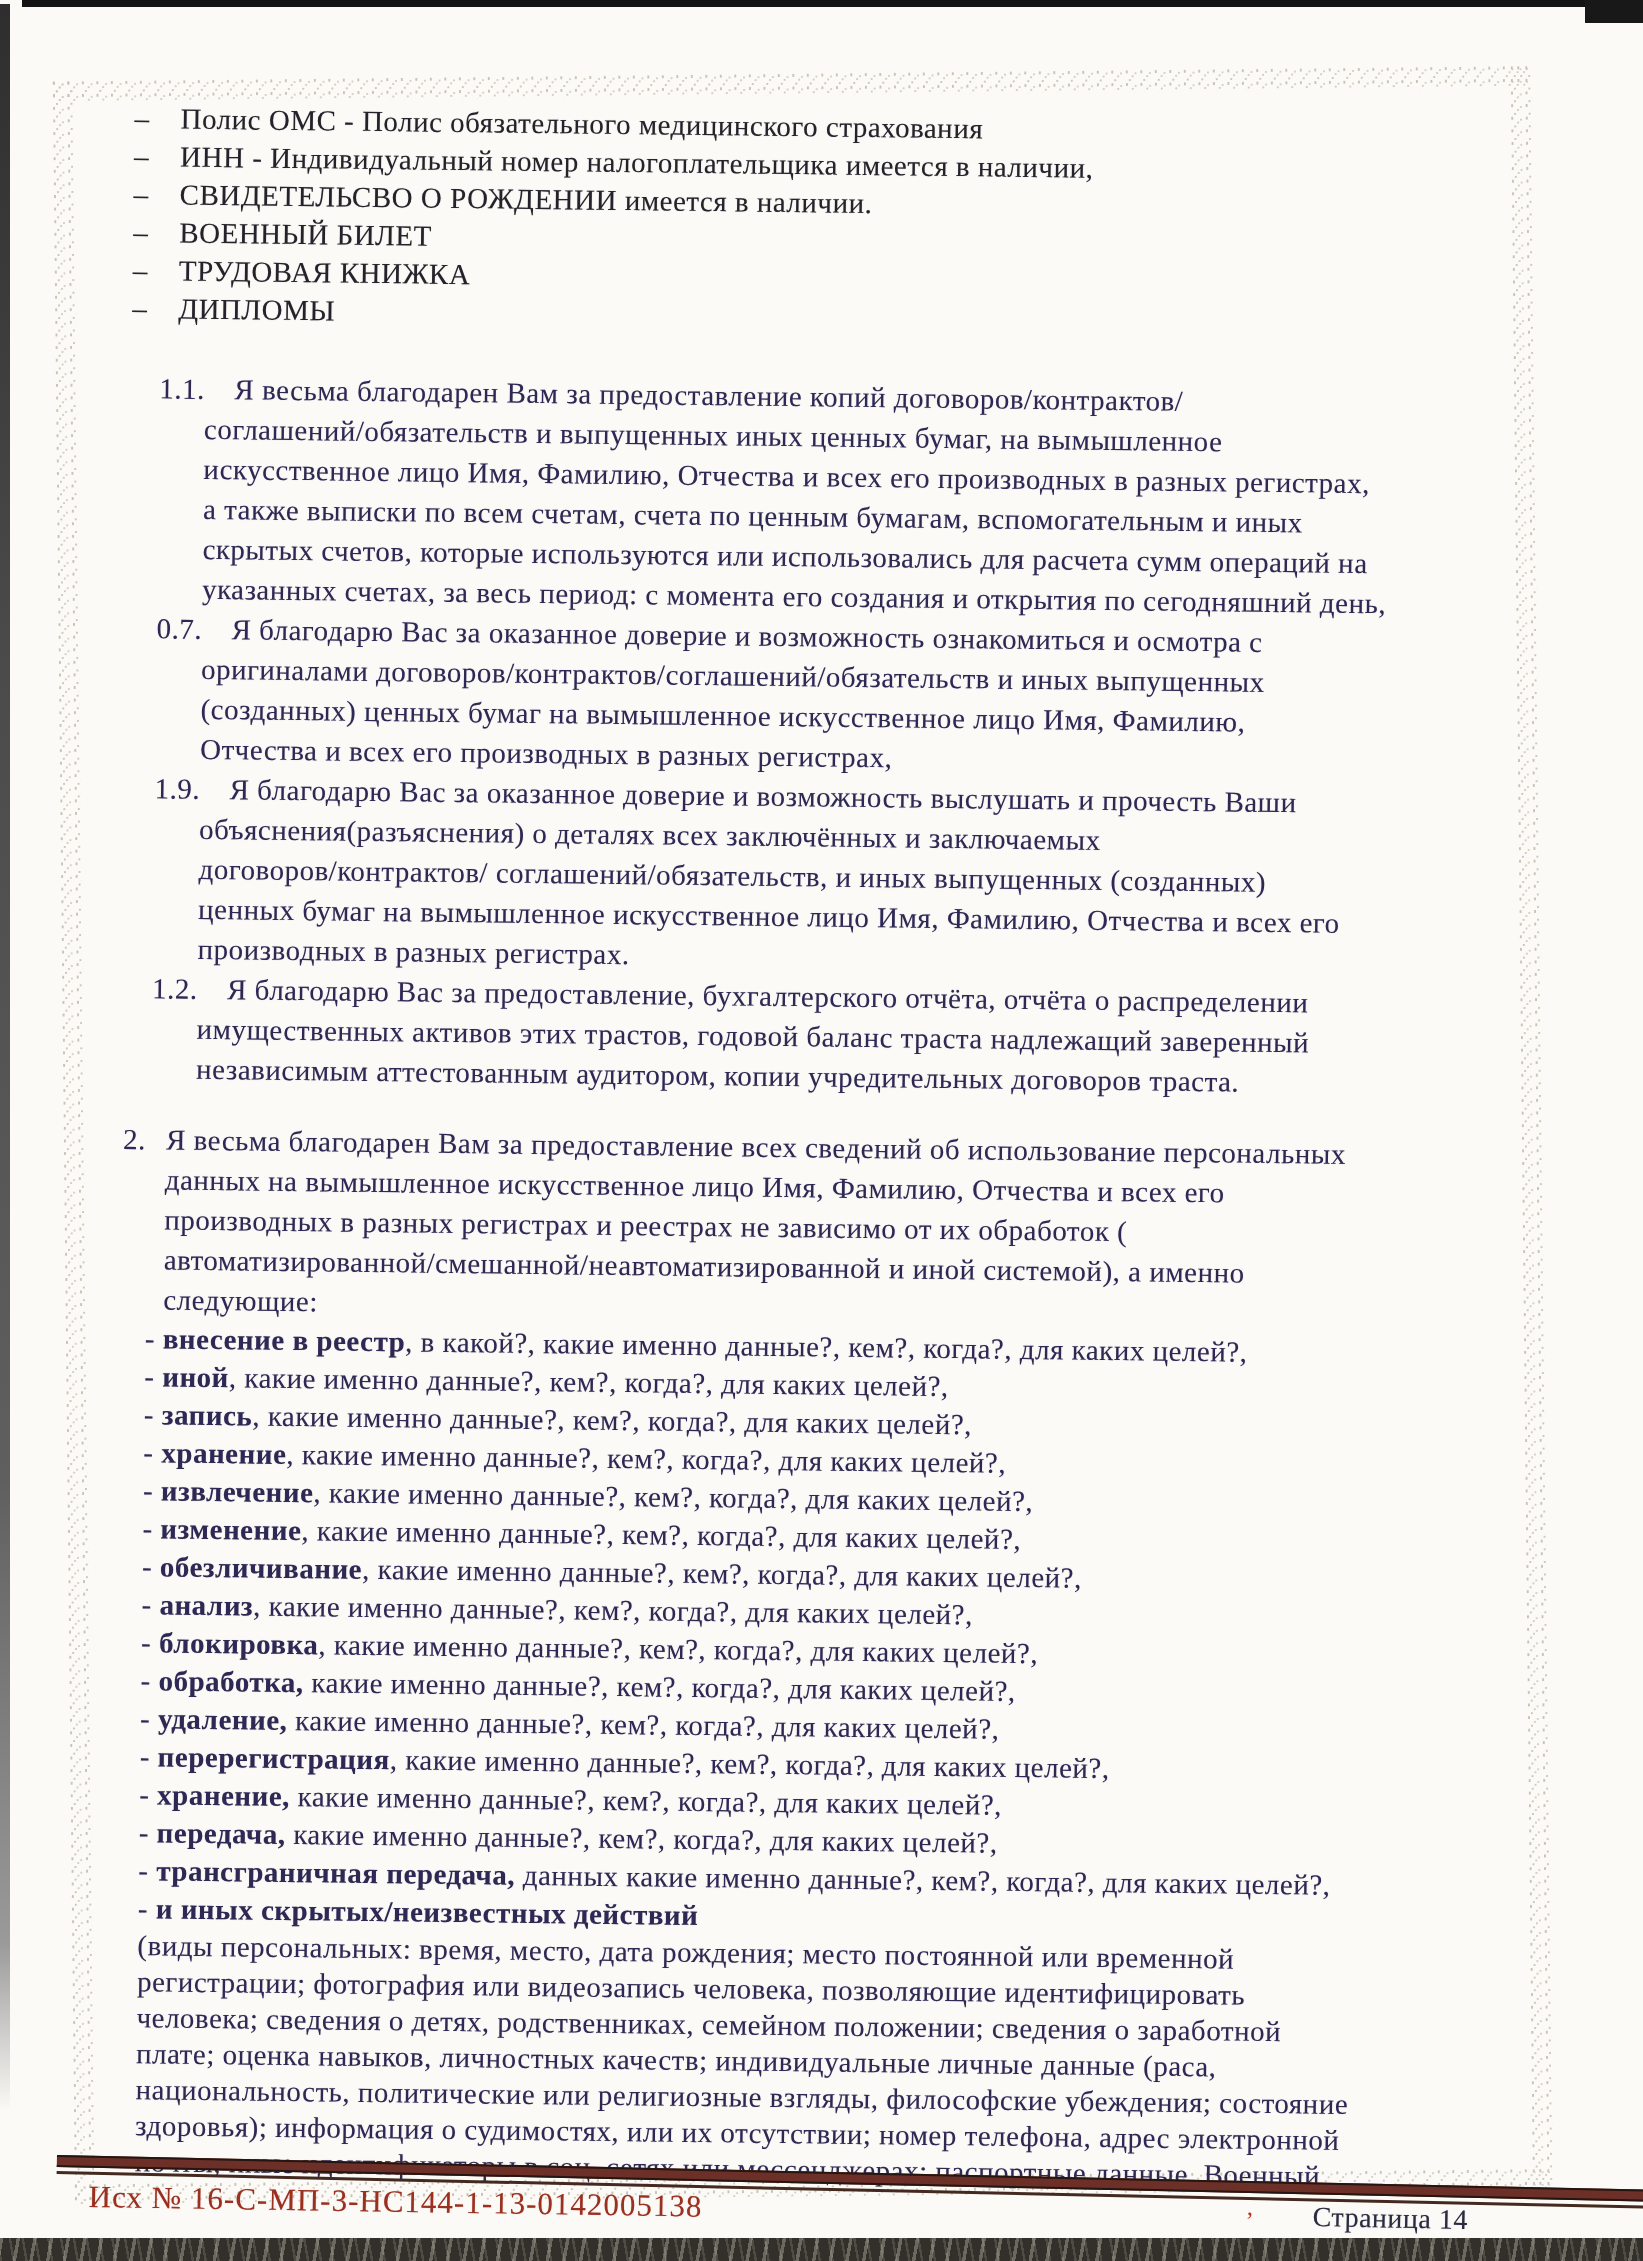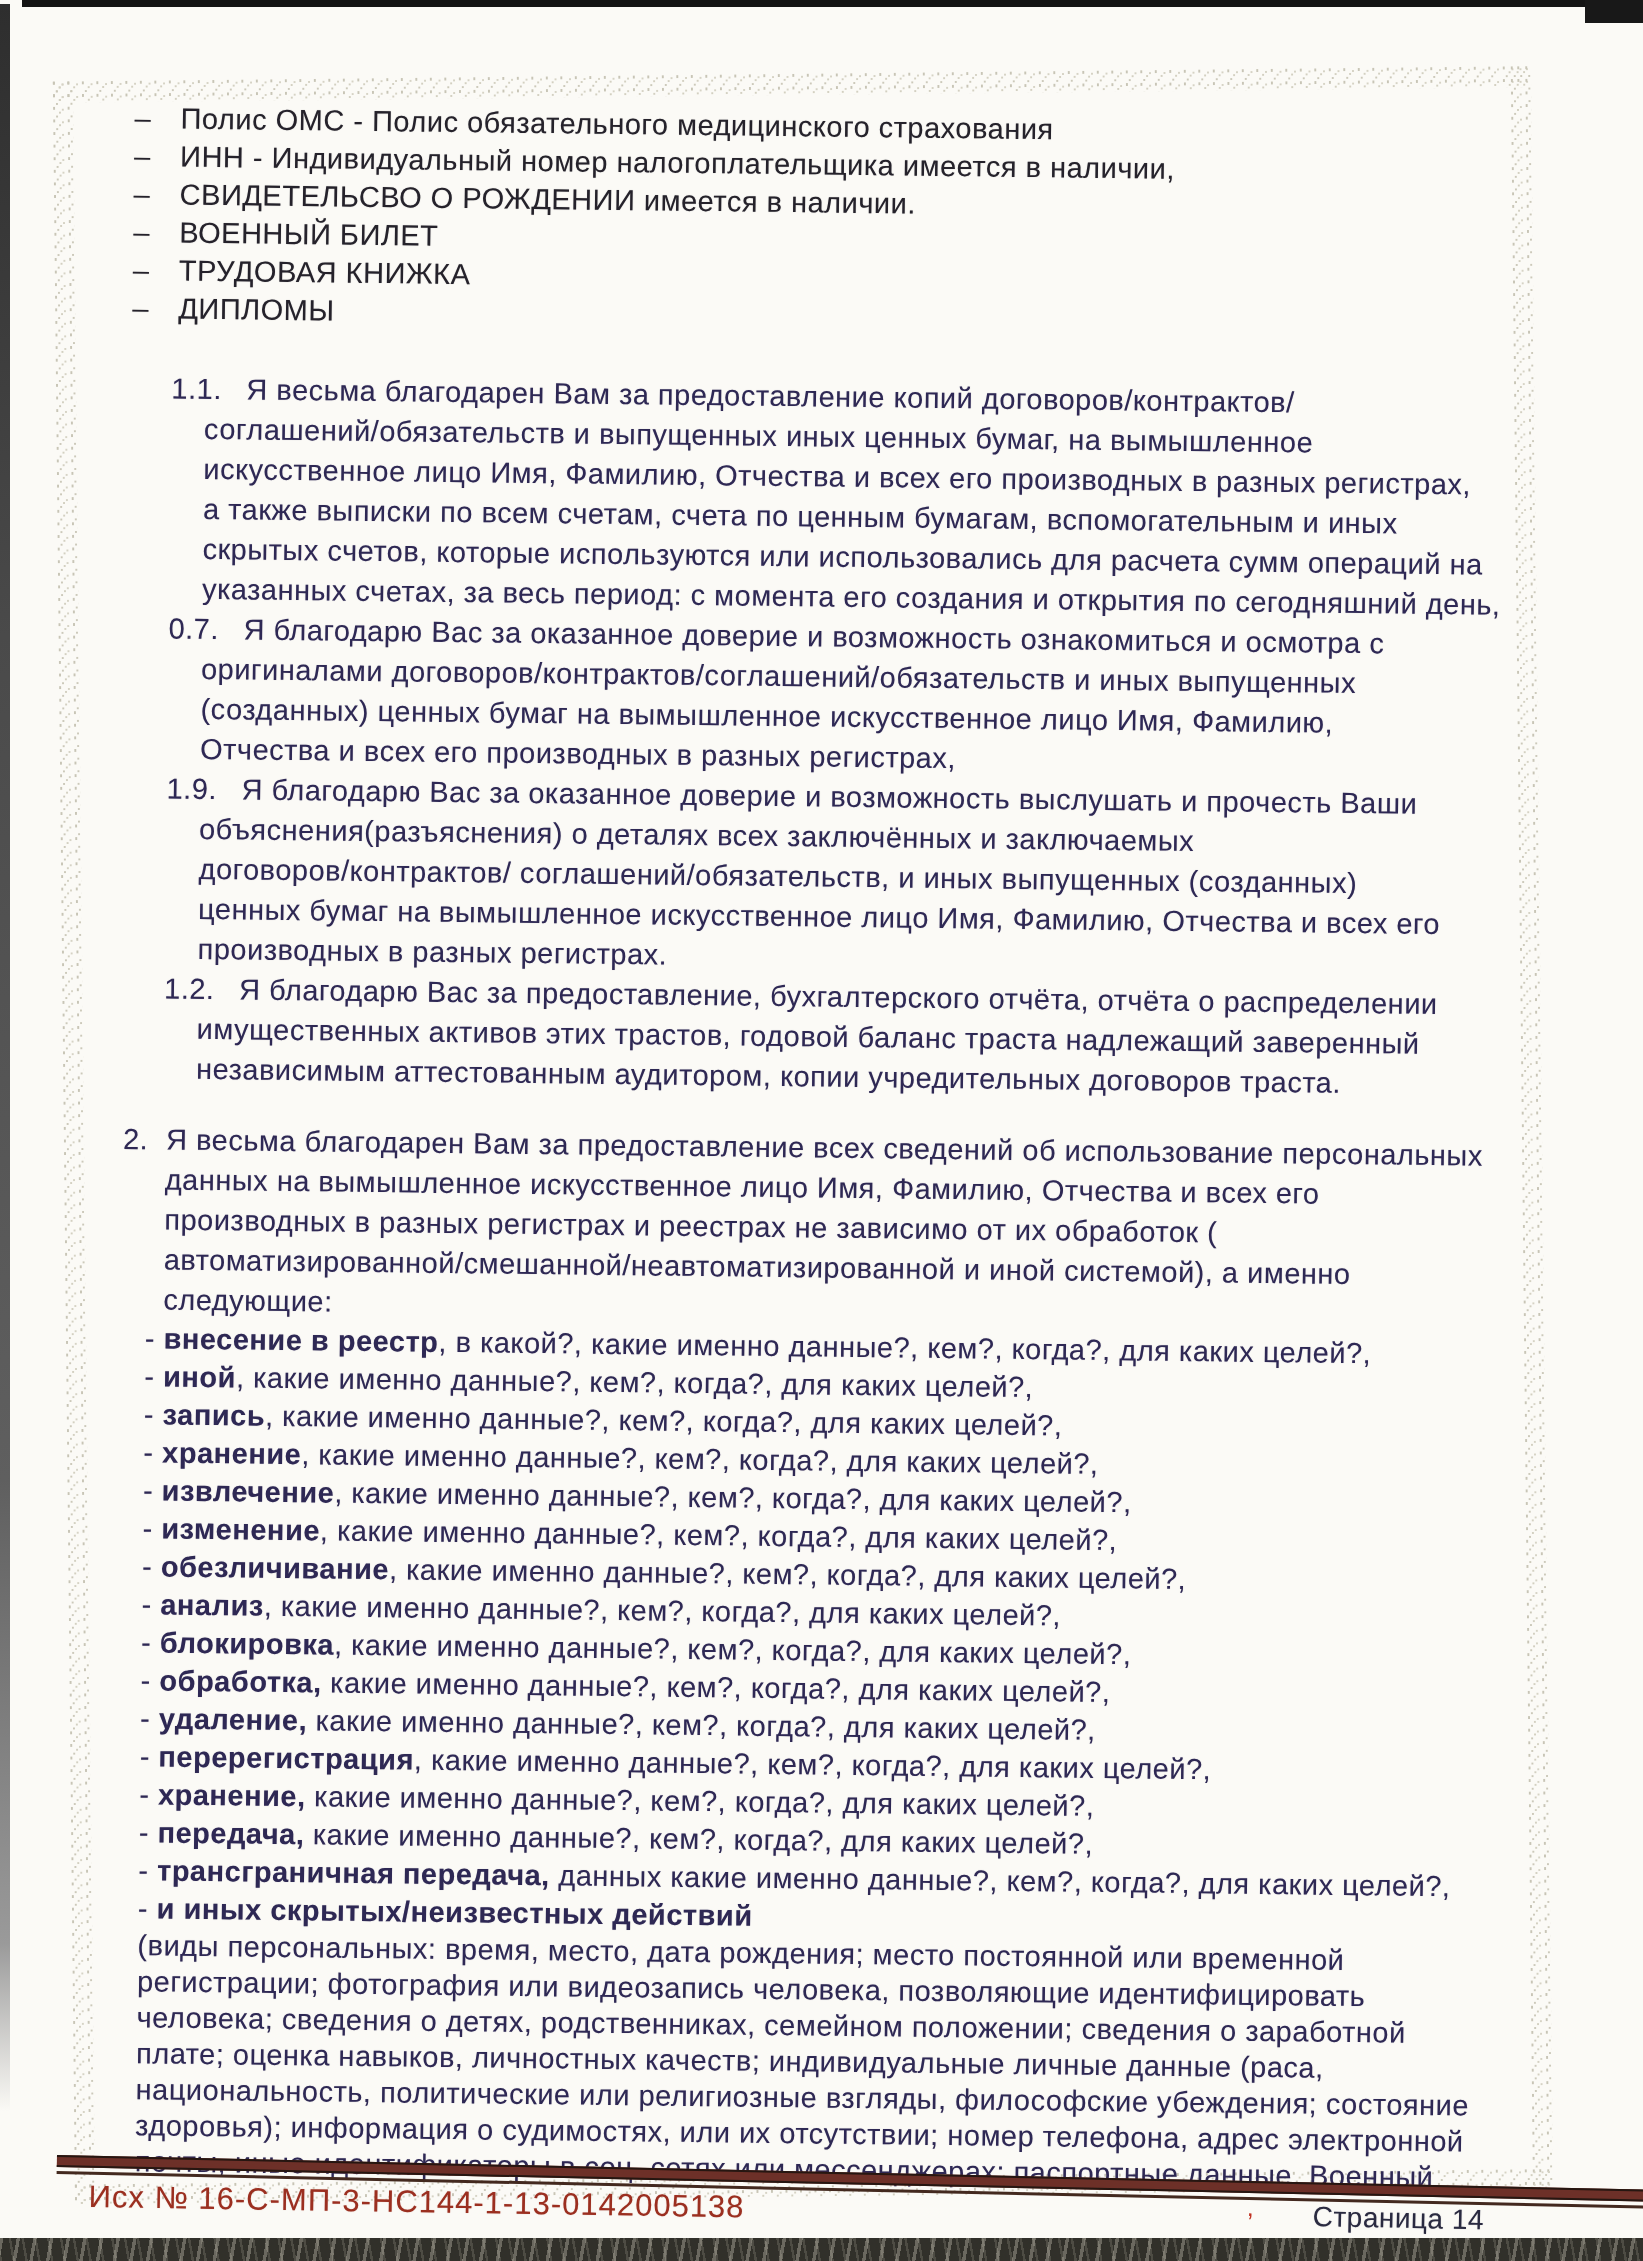--- a/index.html
+++ b/index.html
@@ -1,21 +1,21 @@
 <!DOCTYPE html>
 <html style="--paper: #fbfaf6; --ink: #2e2854; --ink-black: #25222b; --red: #9b2f20; --maroon: #6d3028;font-size:7.7px"><head>
 <meta charset="utf-8">
 <title>Scanned document page</title>
 <style>
   html,body { margin:0; padding:0; background:#e9e9e9; }
   .scan {
     position:relative; width:1644px; height:2261px;
     background:var(--paper,#fbfaf6);
     overflow:hidden;
-    font-family:Liberation Sans, sans-serif;
+    font-family:Liberation Serif, serif;
   }
   
   .edge-top { position:absolute; left:22px; top:0; width:1622px; height:7.3px; background:#141414; }
   .edge-top-right { position:absolute; left:1585px; top:0; width:59px; height:23px; background:#181818; }
   .edge-left { position:absolute; left:0; top:3.9px; width:9.7px; height:2108px;
     background:linear-gradient(180deg,#2e2e2e 0%,#4a4a4a 30%,#5f5f5f 70%,#9a9a9a 92%,rgba(154,154,154,0) 100%); }
   .edge-bottom { position:absolute; left:0; top:2238px; width:1644px; height:24px;
     background:
       repeating-linear-gradient(100deg, rgba(214,209,194,0.35) 0 3.4px, rgba(49,48,42,0) 3.4px 16.4px),
       repeating-linear-gradient(80deg, rgba(180,176,160,0.22) 0 2.4px, rgba(0,0,0,0) 2.4px 12.6px),
@@ -40,21 +40,21 @@
     position:absolute; left:131px; top:99px; width:1383px;
     transform:rotate(0.7deg); transform-origin:0 0;
     color:var(--ink,#2e2854); font-size:29px; letter-spacing:0.5px;
     text-shadow:0 0 1px rgba(46,40,84,0.30);
   }
   .doc-row { line-height:38px; color:var(--ink-black,#24222a); white-space:nowrap;
     text-shadow:0 0 1px rgba(20,20,25,0.30); }
   .doc-row .dash { display:inline-block; width:46px; padding-left:3.9px; }
   .gap-list { height:41px; }
   .pline { line-height:40px; white-space:nowrap; }
-  .sec-sub .num { display:inline-block; margin-left:44px; width:75px; }
+  .sec-sub .num { display:inline-block; margin-left:32px; width:75px; }
   .sec-sub .cont { padding-left:77px; }
   .sec-top { margin-top:31px; }
   .sec-top .num { display:inline-block; margin-left:4.8px; width:43px; }
   .sec-top .cont { padding-left:47px; }
   .dline { line-height:38px; padding-left:29px; white-space:nowrap; }
   .dline .b { font-weight:bold; }
   .tline { line-height:36px; padding-left:29px; white-space:nowrap; }
   
   .rule-wrap { position:absolute; left:57px; top:2155px; width:1591px;
     transform:rotate(1.25deg); transform-origin:0 0; }

